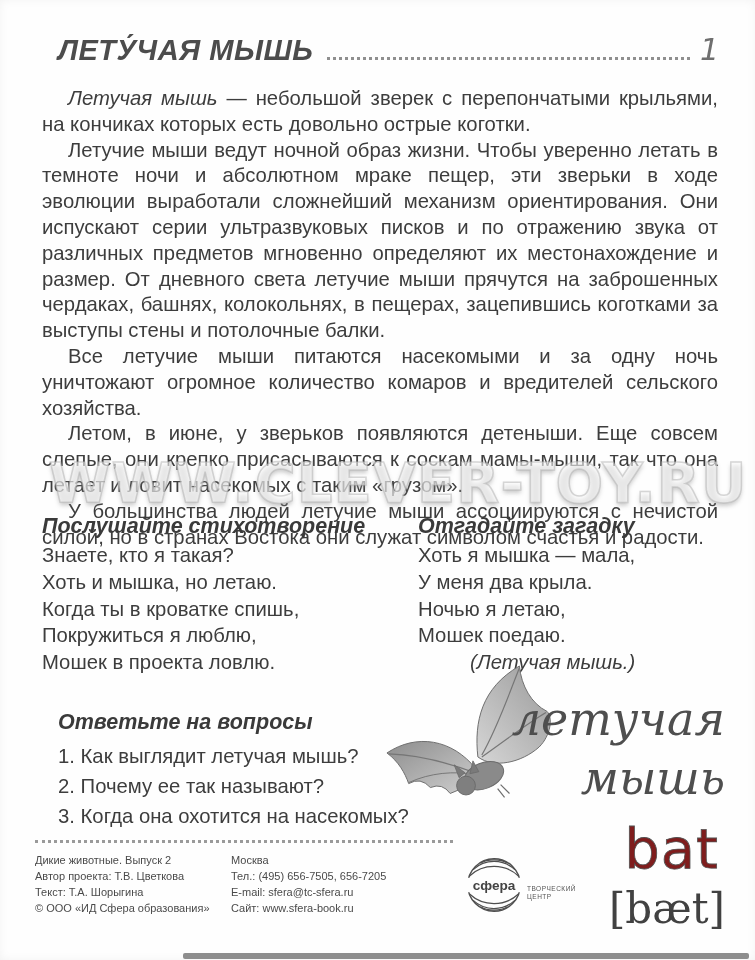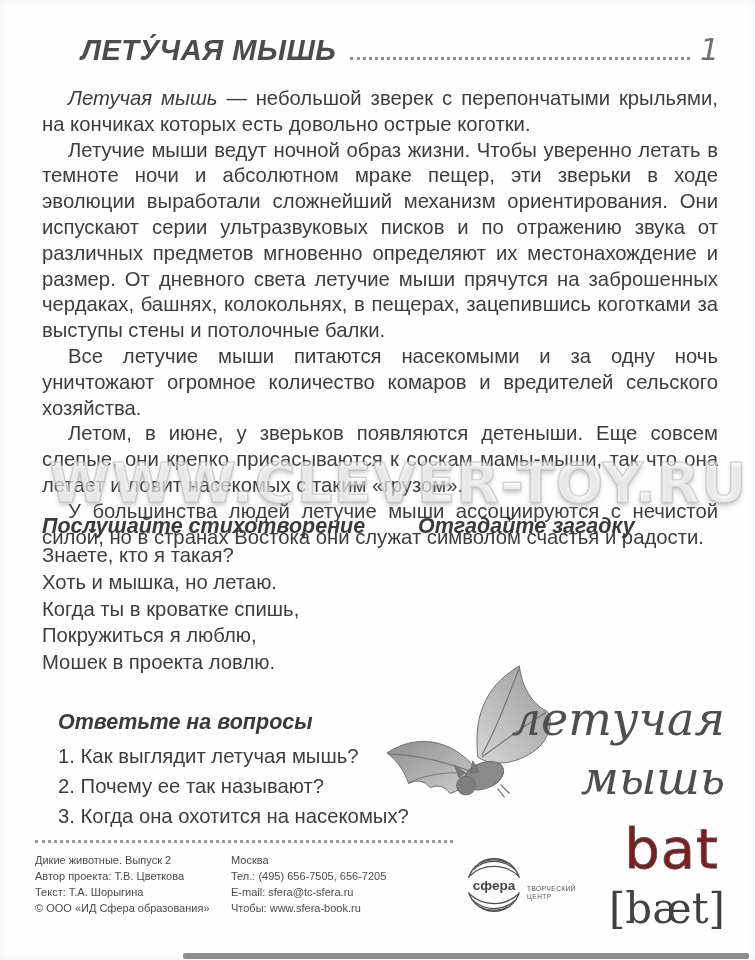--- a/index.html
+++ b/index.html
@@ -2,21 +2,21 @@
 <html><head>
 <meta charset="utf-8">
 <style>
   html,body{margin:0;padding:0;background:#ffffff;}
   .page{
     position:relative;width:755px;height:960px;background:#fefefe;
     font-family:"Liberation Sans",sans-serif;color:#3d3d3d;overflow:hidden;
     box-shadow:inset 0 0 10px rgba(0,0,0,0.05);
   }
   
-  .header{position:absolute;top:34px;left:58px;right:36px;display:flex;align-items:flex-end;margin-left:23px;}
+  .header{position:absolute;top:34px;left:58px;right:36px;display:flex;align-items:flex-end;}
   .title{font-size:29px;font-weight:bold;font-style:italic;color:#4c4c4c;letter-spacing:.5px;white-space:nowrap;}
   .leader{flex:1;border-bottom:3.5px dotted #8f8f8f;margin:0 10px 7px 14px;height:0;}
   .page-num{font-size:30px;font-style:italic;color:#6f6f6f;line-height:1;padding-bottom:2px;font-family:"DejaVu Sans",sans-serif;}
   
   .body-text{position:absolute;top:86px;left:42px;width:676px;font-size:20.3px;line-height:25.8px;text-align:justify;}
   .body-text p{margin:0;text-indent:26px;}
   .lead-it{font-style:italic;}
   
   .watermark{
     position:absolute;top:450px;left:48px;width:700px;z-index:5;pointer-events:none;
@@ -88,20 +88,27 @@
       <div class="verse">
         <div>Знаете, кто я такая?</div>
         <div>Хоть и мышка, но летаю.</div>
         <div>Когда ты в кроватке спишь,</div>
         <div>Покружиться я люблю,</div>
         <div>Мошек в проекта ловлю.</div>
       </div>
     </div>
     <div class="col-right">
       <div class="sec-heading">Отгадайте загадку</div>
+      <div class="verse">
+        <div>Хоть я мышка — мала,</div>
+        <div>У меня два крыла.</div>
+        <div>Ночью я летаю,</div>
+        <div>Мошек поедаю.</div>
+        <div class="riddle-answer">(Летучая мышь.)</div>
+      </div>
     </div>
   </div>
 
   <div class="questions">
     <div class="sec-heading">Ответьте на вопросы</div>
     <div class="q-list">
       <div>1. Как выглядит летучая мышь?</div>
       <div>2. Почему ее так называют?</div>
       <div>3. Когда она охотится на насекомых?</div>
     </div>
@@ -150,21 +157,21 @@
     <div class="f-col1">
       <div class="f-bold">Дикие животные. Выпуск 2</div>
       <div>Автор проекта: Т.В. Цветкова</div>
       <div>Текст: Т.А. Шорыгина</div>
       <div>© ООО «ИД Сфера образования»</div>
     </div>
     <div class="f-col2">
       <div>Москва</div>
       <div>Тел.: (495) 656-7505, 656-7205</div>
       <div>E-mail: sfera@tc-sfera.ru</div>
-      <div>Чтобы: www.sfera-book.ru</div>
+      <div>Сайт: www.sfera-book.ru</div>
     </div>
     <div class="f-logo">
       <svg width="58" height="58" viewBox="0 0 64 64">
         <circle cx="32" cy="32" r="29" fill="none" stroke="#4f4f4f" stroke-width="1.6"></circle>
         <path d="M5,22 C20,8 44,8 59,22" fill="none" stroke="#4f4f4f" stroke-width="1.4"></path>
         <path d="M9,15 C22,3 42,3 55,15" fill="none" stroke="#4f4f4f" stroke-width="1.4"></path>
         <path d="M17,8 C25,3 39,3 47,8" fill="none" stroke="#4f4f4f" stroke-width="1.4"></path>
         <path d="M5,42 C20,56 44,56 59,42" fill="none" stroke="#4f4f4f" stroke-width="1.4"></path>
         <path d="M9,49 C22,61 42,61 55,49" fill="none" stroke="#4f4f4f" stroke-width="1.4"></path>
         <path d="M17,56 C25,61 39,61 47,56" fill="none" stroke="#4f4f4f" stroke-width="1.4"></path>

